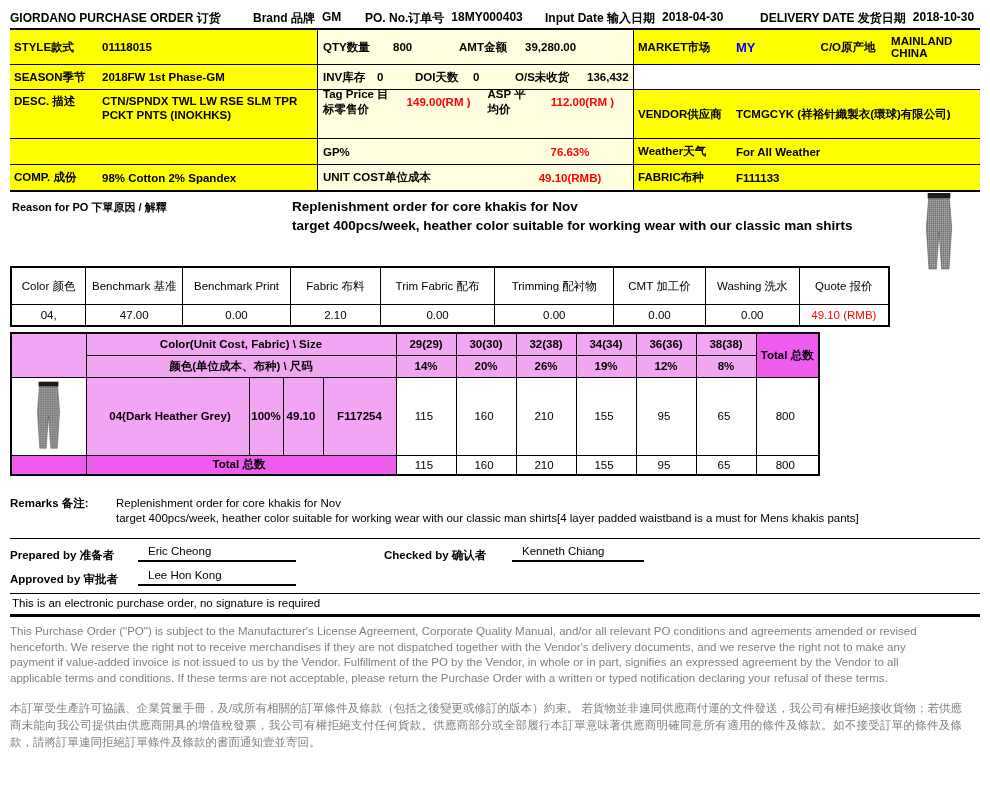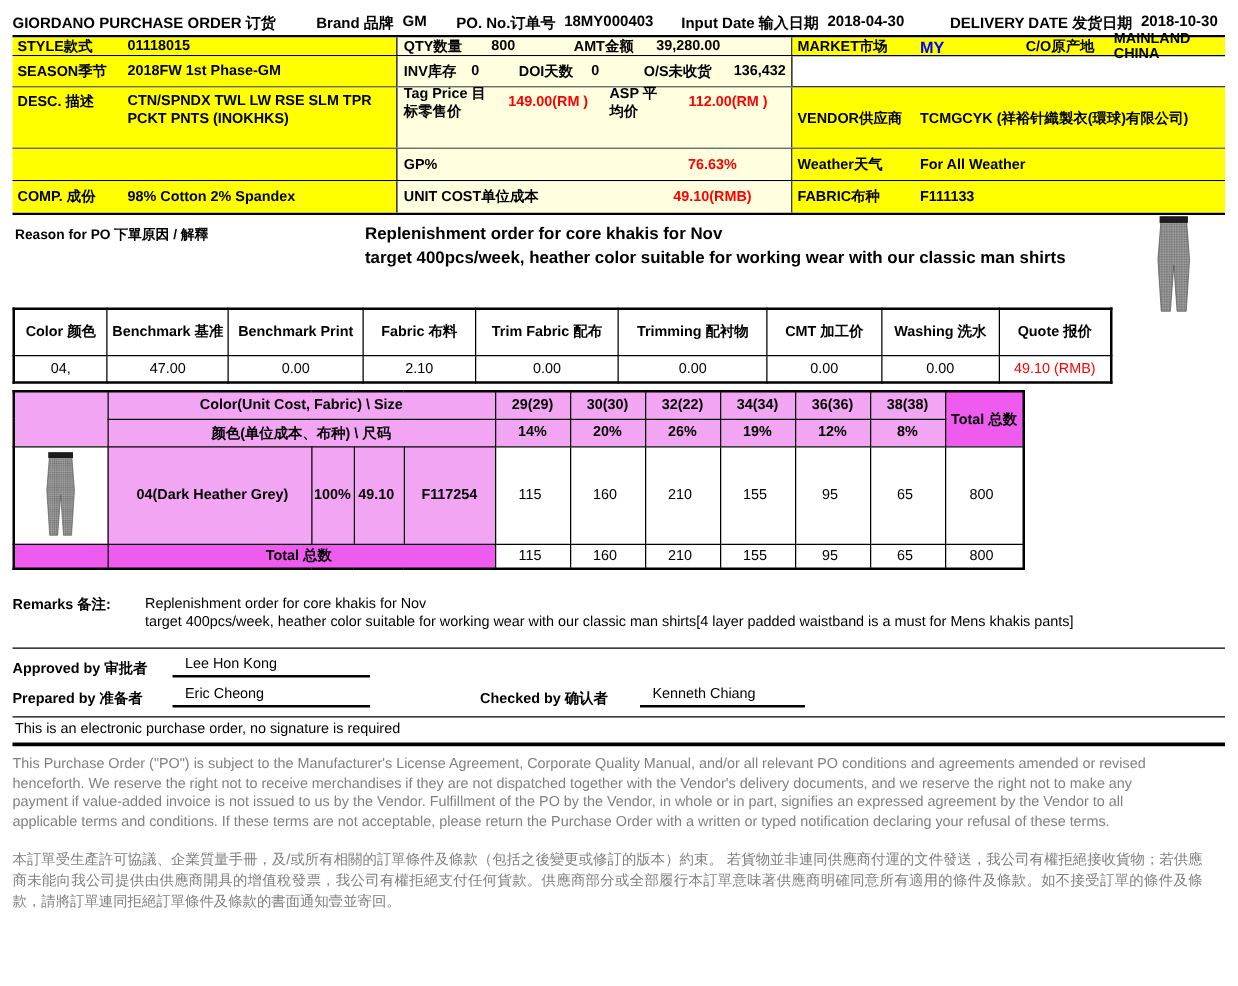--- a/index.html
+++ b/index.html
@@ -19,42 +19,42 @@
   .titlebar .grp .v { margin-left:7px; }
   .g-brand { width:112px; } .g-po { width:180px; } .g-input { width:215px; } .g-delivery { flex:1; }
 
   
   .info { border-bottom:2px solid #000; font-weight:bold; }
   .irow { display:flex; border-bottom:1px solid #000; align-items:stretch; }
   .irow:last-child { border-bottom:none; }
   .cell-left { width:307px; background:#FFFF00; display:flex; align-items:center; padding-left:4px; }
   .cell-mid  { width:317px; background:#FFFFE0; border-left:1px solid #000; border-right:1px solid #000; display:flex; align-items:center; padding-left:5px; }
   .cell-right{ flex:1; background:#FFFF00; display:flex; align-items:center; padding-left:4px; }
-  .h23{height:15px;} .h25{height:25px;} .h26{height:26px;} .h49{height:49px;}
+  .h23{height:35px;} .h25{height:25px;} .h26{height:26px;} .h49{height:49px;}
   .llbl { width:88px; flex:none; }
   .rlbl { width:98px; flex:none; }
   .midblock { flex-direction:row; align-items:stretch; padding:0; }
   .midline { display:flex; align-items:center; height:24px; padding-left:5px; }
   .mval { width:118px; text-align:center; margin-left:auto; margin-right:4px; }
   .my-val { width:96px; font-size:13px; }
   .co-lbl { width:80px; }
   .desc-val { width:212px; line-height:14px; }
   .top-align { align-items:flex-start; padding-top:4px; }
 
   
   .reason { display:flex; height:72px; padding-top:5px; }
   .reason-label { width:282px; font-weight:bold; font-size:11px; padding:3px 0 0 2px; }
   .reason-text { width:606px; font-weight:bold; font-size:13.5px; line-height:19px; white-space:pre-line; }
   .reason-img { flex:1; display:flex; justify-content:center; }
   .reason-img svg { margin-top:-8px; }
 
   
   table.cost { border-collapse:collapse; width:880px; margin-top:2px; border:2px solid #000; }
   .cost td { border:1px solid #000; text-align:center; vertical-align:middle; }
-  .cost .hdr td { font-weight:bold; height:37px; padding:1px 2px; line-height:14px; }
+  .cost .hdr td { font-weight:normal; height:37px; padding:1px 2px; line-height:14px; }
   .cost .val td { height:22px; }
 
   
   table.size { border-collapse:collapse; margin-top:5px; border:2px solid #000; }
   .size td { border:1px solid #000; text-align:center; vertical-align:middle; }
   .lp { background:#F2A5F2; }
   .bp { background:#EE5BEE; }
   .wh { background:#fff; }
   .size .hrow td { font-weight:bold; height:22px; }
   .size .drow td { height:78px; }
@@ -240,21 +240,21 @@
   </tbody>
     </table>
 
   <table class="size">
     <tbody>
         <tr class="hrow">
       <td class="lp" rowspan="2" style="width:75px;"></td>
       <td class="lp" colspan="4" style="width:310px;">Color(Unit Cost, Fabric) \ Size</td>
       <td class="lp" style="width:60px;">29(29)</td>
       <td class="lp" style="width:60px;">30(30)</td>
-      <td class="lp" style="width:60px;">32(22)</td>
+      <td class="lp" style="width:60px;">32(38)</td>
       <td class="lp" style="width:60px;">34(34)</td>
       <td class="lp" style="width:60px;">36(36)</td>
       <td class="lp" style="width:60px;">38(38)</td>
       <td class="bp" rowspan="2" style="width:63px;">Total 总数</td>
     </tr>
     <tr class="hrow">
       <td class="lp" colspan="4">颜色(单位成本、布种) \ 尺码</td>
       <td class="lp">14%</td>
       <td class="lp">20%</td>
       <td class="lp">26%</td>
@@ -303,29 +303,29 @@
     </table>
 
   <div class="remarks">
     <div class="remarks-label">Remarks 备注:</div>
     <div class="remarks-text">Replenishment order for core khakis for Nov
 target 400pcs/week, heather color suitable for working wear with our classic man shirts[4 layer padded waistband is a must for Mens khakis pants]</div>
   </div>
 
   <div class="sig">
     <div class="sig-row">
-      <div class="sig-label">Approved by 审批者</div>
-      <div class="sig-name">Lee Hon Kong</div>
-    </div>
-    <div class="sig-row">
       <div class="sig-label">Prepared by 准备者</div>
       <div class="sig-name">Eric Cheong</div>
       <div class="sig-spacer"></div>
       <div class="sig-label r">Checked by 确认者</div>
       <div class="sig-name r">Kenneth Chiang</div>
     </div>
+    <div class="sig-row">
+      <div class="sig-label">Approved by 审批者</div>
+      <div class="sig-name">Lee Hon Kong</div>
+    </div>
     <div class="sig-note">This is an electronic purchase order, no signature is required</div>
   </div>
 
   <div class="terms-en">This Purchase Order ("PO") is subject to the Manufacturer's License Agreement, Corporate Quality Manual, and/or all relevant PO conditions and agreements amended or revised henceforth. We reserve the right not to receive merchandises if they are not dispatched together with the Vendor's delivery documents, and we reserve the right not to make any payment if value-added invoice is not issued to us by the Vendor. Fulfillment of the PO by the Vendor, in whole or in part, signifies an expressed agreement by the Vendor to all applicable terms and conditions. If these terms are not acceptable, please return the Purchase Order with a written or typed notification declaring your refusal of these terms.</div>
   <div class="terms-cn">本訂單受生產許可協議、企業質量手冊，及/或所有相關的訂單條件及條款（包括之後變更或修訂的版本）約束。 若貨物並非連同供應商付運的文件發送，我公司有權拒絕接收貨物；若供應商未能向我公司提供由供應商開具的增值稅發票，我公司有權拒絕支付任何貨款。供應商部分或全部履行本訂單意味著供應商明確同意所有適用的條件及條款。如不接受訂單的條件及條款，請將訂單連同拒絕訂單條件及條款的書面通知壹並寄回。</div>
 
 </div>
 
 </body></html>

